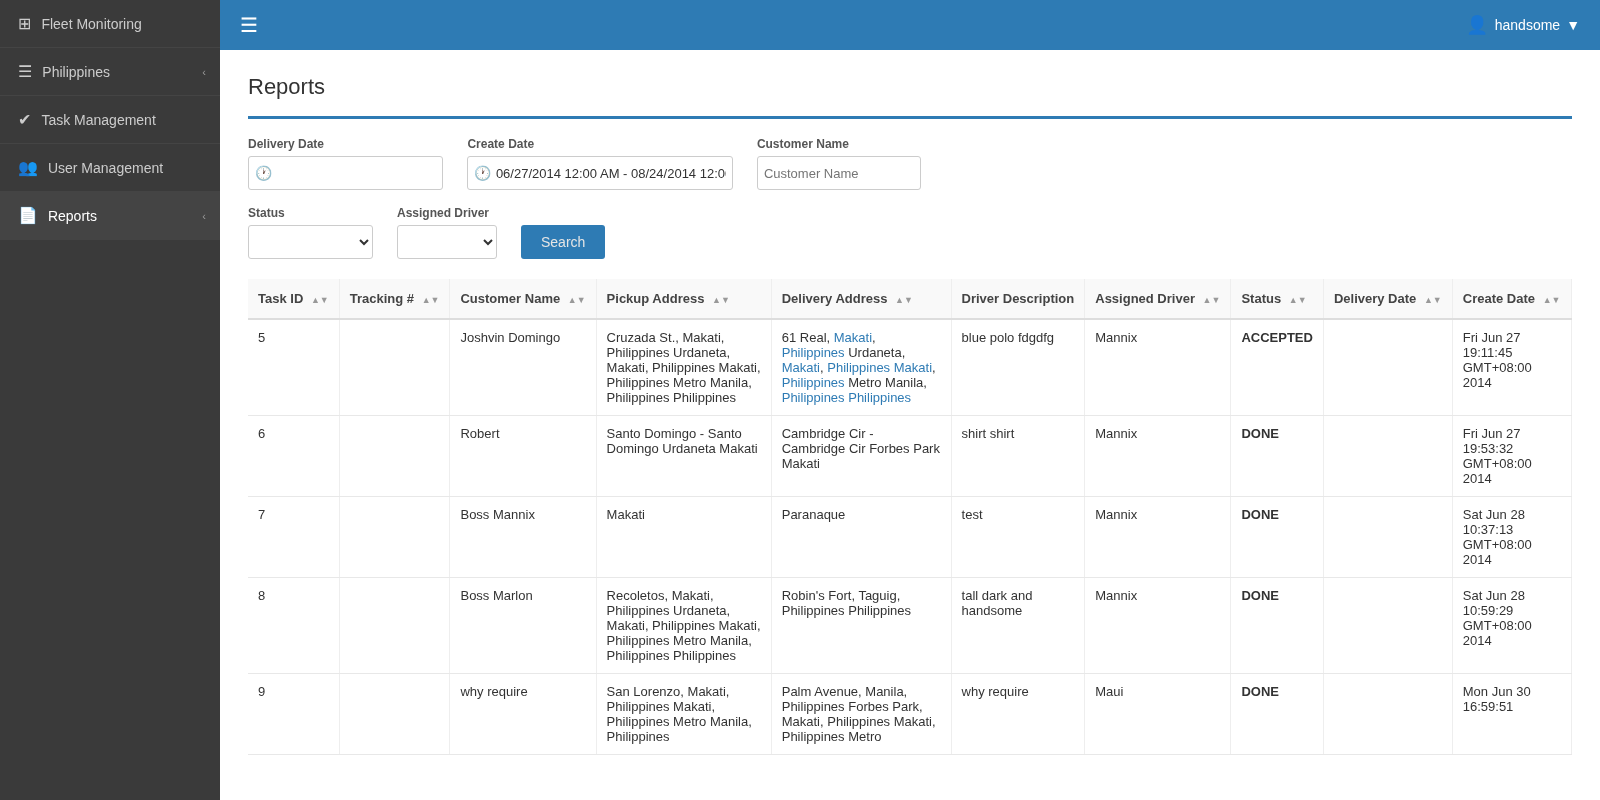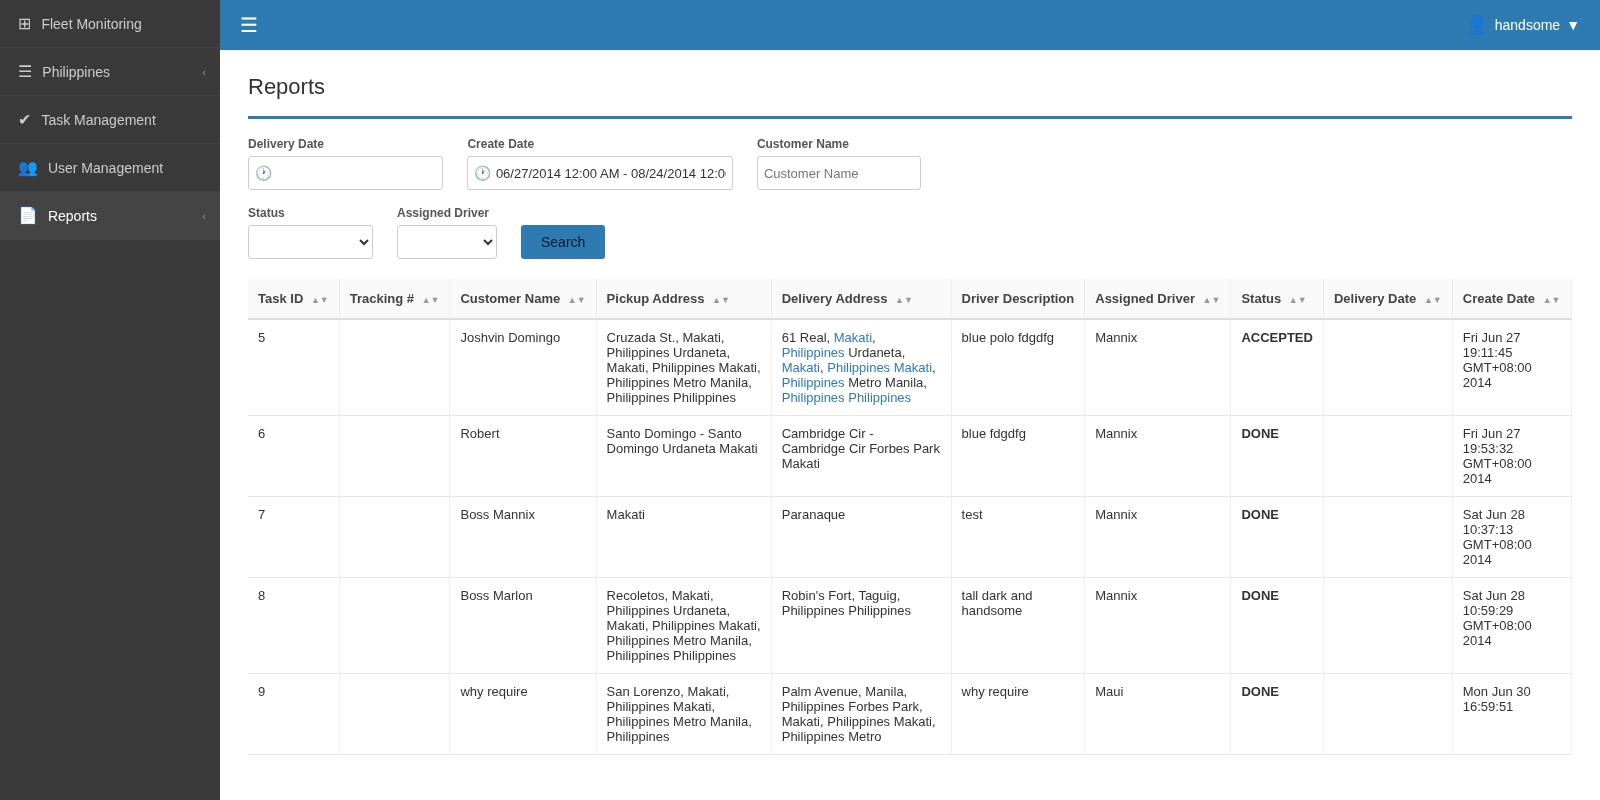--- a/index.html
+++ b/index.html
@@ -138,21 +138,21 @@
       padding: 0 24px 0 8px;
       font-size: 13px;
       color: #333;
       background: #fff;
       appearance: auto;
       min-width: 100px;
     }
 
     .btn-search {
       background: #2e7bb4;
-      color: #0f172a;
+      color: #e5e5e5;
       border: none;
       border-radius: 3px;
       padding: 0 20px;
       height: 34px;
       font-size: 14px;
       cursor: pointer;
     }
 
     
     #report-table {
@@ -349,21 +349,21 @@
             <td style="font-weight: 600;">ACCEPTED</td>
             <td></td>
             <td>Fri Jun 27 19:11:45 GMT+08:00 2014</td>
           </tr>
           <tr>
             <td>6</td>
             <td></td>
             <td>Robert</td>
             <td>Santo Domingo - Santo Domingo Urdaneta Makati</td>
             <td>Cambridge Cir - Cambridge Cir Forbes Park Makati</td>
-            <td>blue fdgdfg</td>
+            <td>shirt shirt</td>
             <td>Mannix</td>
             <td style="font-weight: 600;">DONE</td>
             <td></td>
             <td>Fri Jun 27 19:53:32 GMT+08:00 2014</td>
           </tr>
           <tr>
             <td>7</td>
             <td></td>
             <td>Boss Mannix</td>
             <td>Makati</td>

